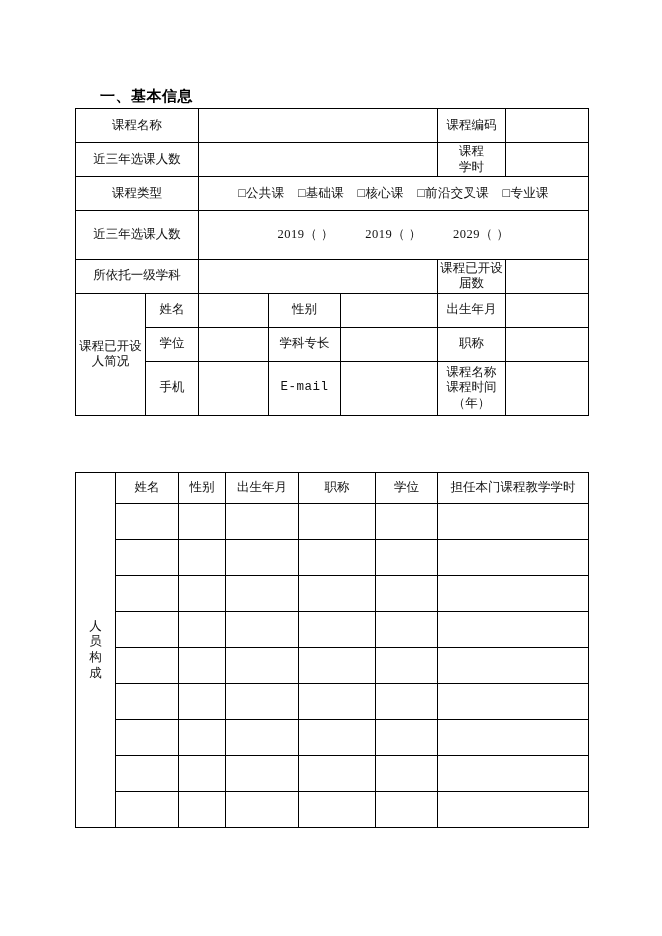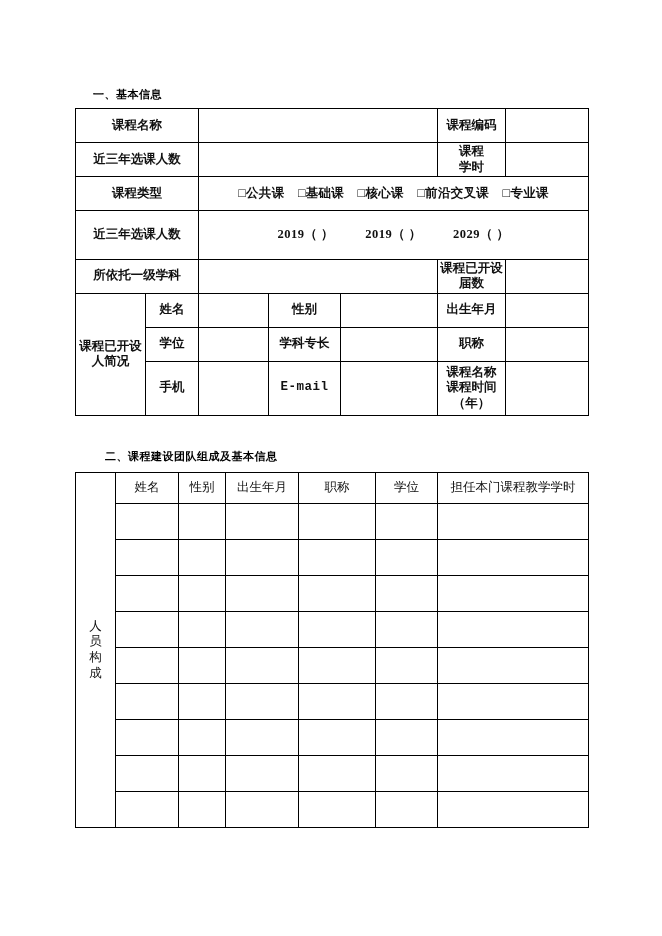--- a/index.html
+++ b/index.html
@@ -20,24 +20,25 @@
     height: 936px;
     background: #ffffff;
     overflow: hidden;
   }
 
   
   .section-heading {
     position: absolute;
     font-family: "Liberation Sans", "DejaVu Sans", sans-serif;
     font-weight: bold;
-    font-size: 11px;
+    font-size: 15px;
     letter-spacing: 0.5px;
     white-space: nowrap;
     color: #000;
+    margin-left: 7px;
   }
   #heading-1 { left: 93px; top: 87px; }
   #heading-2 { left: 105px; top: 449px; }
 
   
   .form-table {
     position: absolute;
     border-collapse: collapse;
     table-layout: fixed;
     font-size: 12.5px;
@@ -53,21 +54,21 @@
     word-break: keep-all;
   }
   .form-table td.blank { }
 
   
   #table-basic-info {
     left: 75px;
     top: 108px;
     width: 513px;
   }
-  #table-basic-info td { height: 33px; font-weight: bold; }
+  #table-basic-info td { height: 33px; }
   .row-tall td { height: 41px; }
   .checkbox-cell {
     letter-spacing: 0.3px;
     white-space: nowrap;
     font-size: 12.5px;
   }
   .checkbox-cell .opt {
     display: inline-block;
     margin: 0 5px;
     text-align: right;
@@ -204,21 +205,20 @@
       <td class="three-line">
         <span>课程名称</span><br>
         <span>课程时间</span><br>
         <span>（年）</span>
       </td>
       <td class="blank"></td>
     </tr>
   </tbody>
     </table>
 
-  <div class="section-heading" id="heading-2">二、课程建设团队组成及基本信息</div>
 
   <table class="form-table" id="table-team">
     <colgroup>
       <col style="width:40px">
       <col style="width:63px">
       <col style="width:47px">
       <col style="width:73px">
       <col style="width:77px">
       <col style="width:62px">
       <col style="width:151px">

